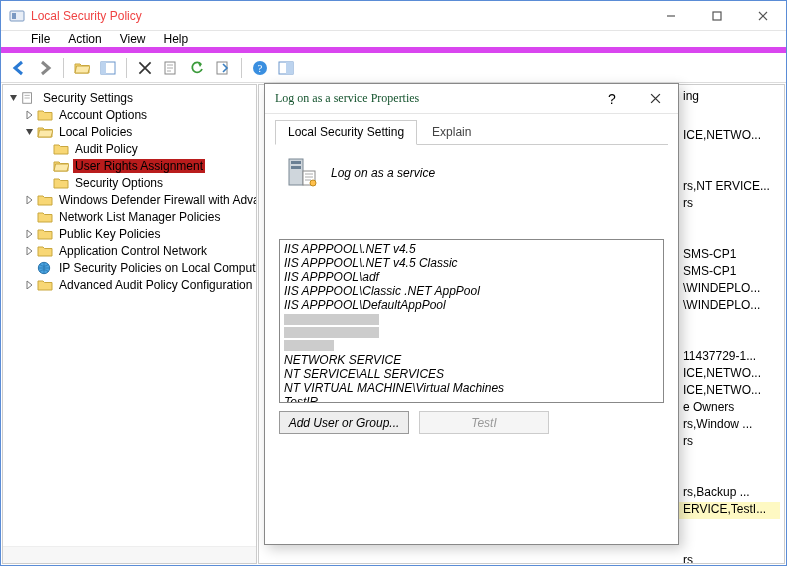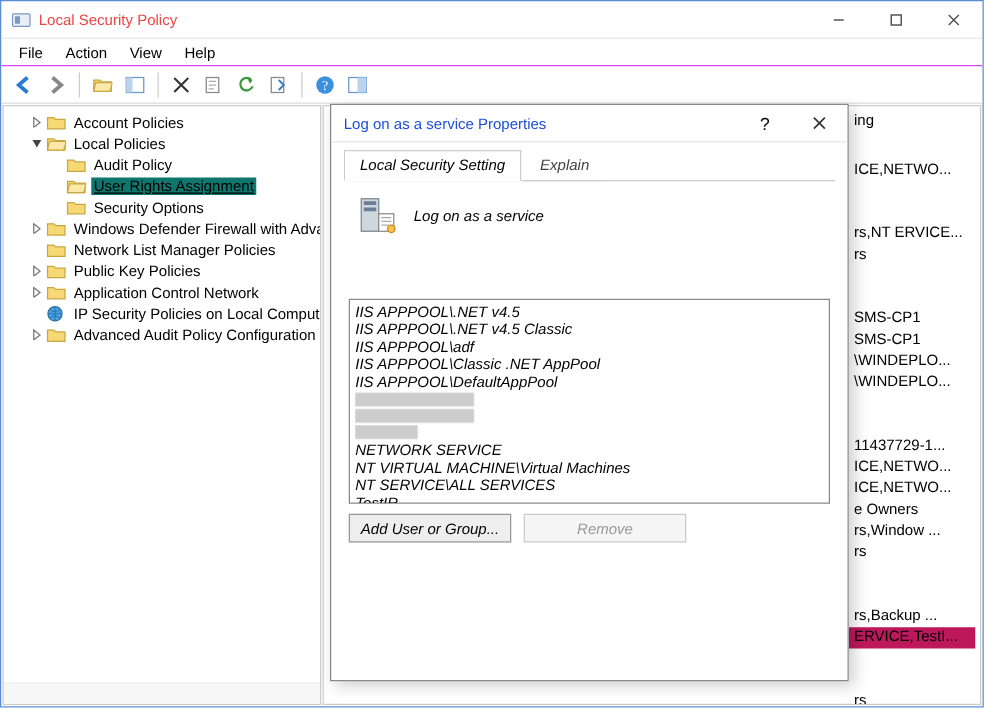--- a/index.html
+++ b/index.html
@@ -28,22 +28,22 @@
   .winbtns { display: flex; height: 100%; }
   .winbtn {
     width: 46px; height: 100%;
     display: inline-flex; align-items: center; justify-content: center;
     color: #555;
   }
   .winbtn svg { width: 10px; height: 10px; }
   
   .menubar {
     height: 22px; display: flex; align-items: center;
-    padding-left: 6px; gap: 2px;
-    border-bottom: 1px solid #d946ef;
+    padding-left: 22px; gap: 2px;
+    border-bottom: 6px solid #d946ef;
   }
   .menubar span { padding: 2px 8px; }
   
   .toolbar {
     height: 30px; display: flex; align-items: center;
     padding: 2px 6px; gap: 2px;
     border-bottom: 1px solid #ddd;
   }
   .tbtn {
     width: 24px; height: 24px;
@@ -77,69 +77,68 @@
   .exp {
     width: 12px; height: 12px;
     display: inline-flex; align-items: center; justify-content: center;
     margin-right: 2px;
     color: #666;
     flex-shrink: 0;
   }
   .exp.empty { visibility: hidden; }
   .folder-icon { width: 16px; height: 14px; margin-right: 4px; flex-shrink: 0; display: inline-flex; }
   .node-label {}
-  .node.selected .node-label { background: #0f766e; text-decoration: underline; }
+  .node.selected .node-label { background: #b91c1c; }
   .node-label { padding: 0 2px; }
   .hbar { height: 17px; border-top: 1px solid #eee; background:#f7f7f7; position: absolute; bottom: 0; left: 0; right: 0; }
 
   .list-pane {
     flex: 1;
     border: 1px solid #ccc;
     margin: 1px 1px 1px 0;
     position: relative;
     background: #fff;
   }
   .list-body {
     padding: 4px 4px;
     overflow-y: scroll;
     height: 100%;
     font-size: 12px;
     white-space: nowrap;
   }
   .list-row { height: 17px; overflow: hidden; text-overflow: ellipsis; padding: 0 4px; }
-  .list-row.sel { background: #be185d; }
+  .list-row.sel { background: #fef9c3; }
 
   
   .dialog {
     position: absolute;
     left: 263px; top: 82px;
     width: 415px; height: 462px;
     background: #fff;
     border: 1px solid #888;
     box-shadow: 4px 4px 12px rgba(0,0,0,0.2);
     display: flex; flex-direction: column;
   }
   .dlg-title {
     height: 30px; display: flex; align-items: center;
     padding-left: 10px;
     border-bottom: 1px solid #e5e5e5;
   }
-  .dlg-title .t { flex: 1; color: #1d4ed8; }
+  .dlg-title .t { flex: 1; color: #14532d; font-family: Liberation Serif, serif; }
   .dlg-title .help { width: 40px; text-align: center; font-size: 14px; }
   .dlg-title .close { width: 46px; height: 100%; display: inline-flex; align-items: center; justify-content: center; }
   .dlg-body { flex: 1; padding: 6px 10px 10px 10px; }
   .tabs { display: flex; border-bottom: 1px solid #ccc; }
   .tab {
     padding: 4px 12px 5px 12px;
     border: 1px solid #ccc;
     border-bottom: 1px solid #fff;
     margin-bottom: -1px;
     background: #fff;
     margin-right: 2px;
-    font-style: italic;
   }
   .tab.inactive {
     border: 1px solid transparent;
     border-bottom: 1px solid #ccc;
     background: transparent;
     color: #444;
   }
   .dlg-content { padding: 12px 4px; font-style: italic; }
   .policy-head { display: flex; align-items: center; gap: 14px; margin-bottom: 30px; margin-left: 6px; }
   .policy-icon { width: 32px; height: 32px; display: inline-flex; }
@@ -316,34 +315,48 @@
       </svg>
     </div>
 </div>
 
 <div class="client">
 
   <div class="tree-pane">
     <div class="tree">
       <ul>
         <li>
+          <div class="node">
+            <span class="exp chev">
+                <svg viewBox="0 0 9 9">
+                  <use href="#chev-d"></use>
+                </svg>
+              </span>
+            <span class="folder-icon">
+                <svg viewBox="0 0 16 16">
+                  <rect x="2" y="2" width="10" height="12" fill="#fff" stroke="#888"></rect>
+                  <path d="M4 5h6M4 8h6" stroke="#aaa"></path>
+                </svg>
+              </span>
+            <span class="node-label">Security Settings</span>
+          </div>
           <ul>
             <li>
                 <div class="node">
                   <span class="exp chev">
                     <svg viewBox="0 0 9 9">
                       <use href="#chev-r"></use>
                     </svg>
                   </span>
                   <span class="folder-icon f-closed">
                     <svg>
                       <use href="#folder-closed"></use>
                     </svg>
                   </span>
-                  <span class="node-label">Account Policies</span>
+                  <span class="node-label">Account Options</span>
                 </div>
               </li>
             <li>
               <div class="node">
                   <span class="exp chev">
                     <svg viewBox="0 0 9 9">
                       <use href="#chev-d"></use>
                     </svg>
                   </span>
                   <span class="folder-icon f-open">
@@ -540,23 +553,23 @@
       <div class="listbox">
         <div>IIS APPPOOL\.NET v4.5</div>
         <div>IIS APPPOOL\.NET v4.5 Classic</div>
         <div>IIS APPPOOL\adf</div>
         <div>IIS APPPOOL\Classic .NET AppPool</div>
         <div>IIS APPPOOL\DefaultAppPool</div>
         <div class="redact" style="width:95px"></div>
         <div class="redact" style="width:95px"></div>
         <div class="redact" style="width:50px"></div>
         <div>NETWORK SERVICE</div>
+        <div>NT SERVICE\ALL SERVICES</div>
         <div>NT VIRTUAL MACHINE\Virtual Machines</div>
-        <div>NT SERVICE\ALL SERVICES</div>
         <div>TestIR</div>
       </div>
       <div class="dlg-buttons">
         <div class="btn">Add User or Group...</div>
-        <div class="btn disabled">Remove</div>
+        <div class="btn disabled">TestI</div>
       </div>
     </div>
   </div>
 </div>
 
 </body></html>

